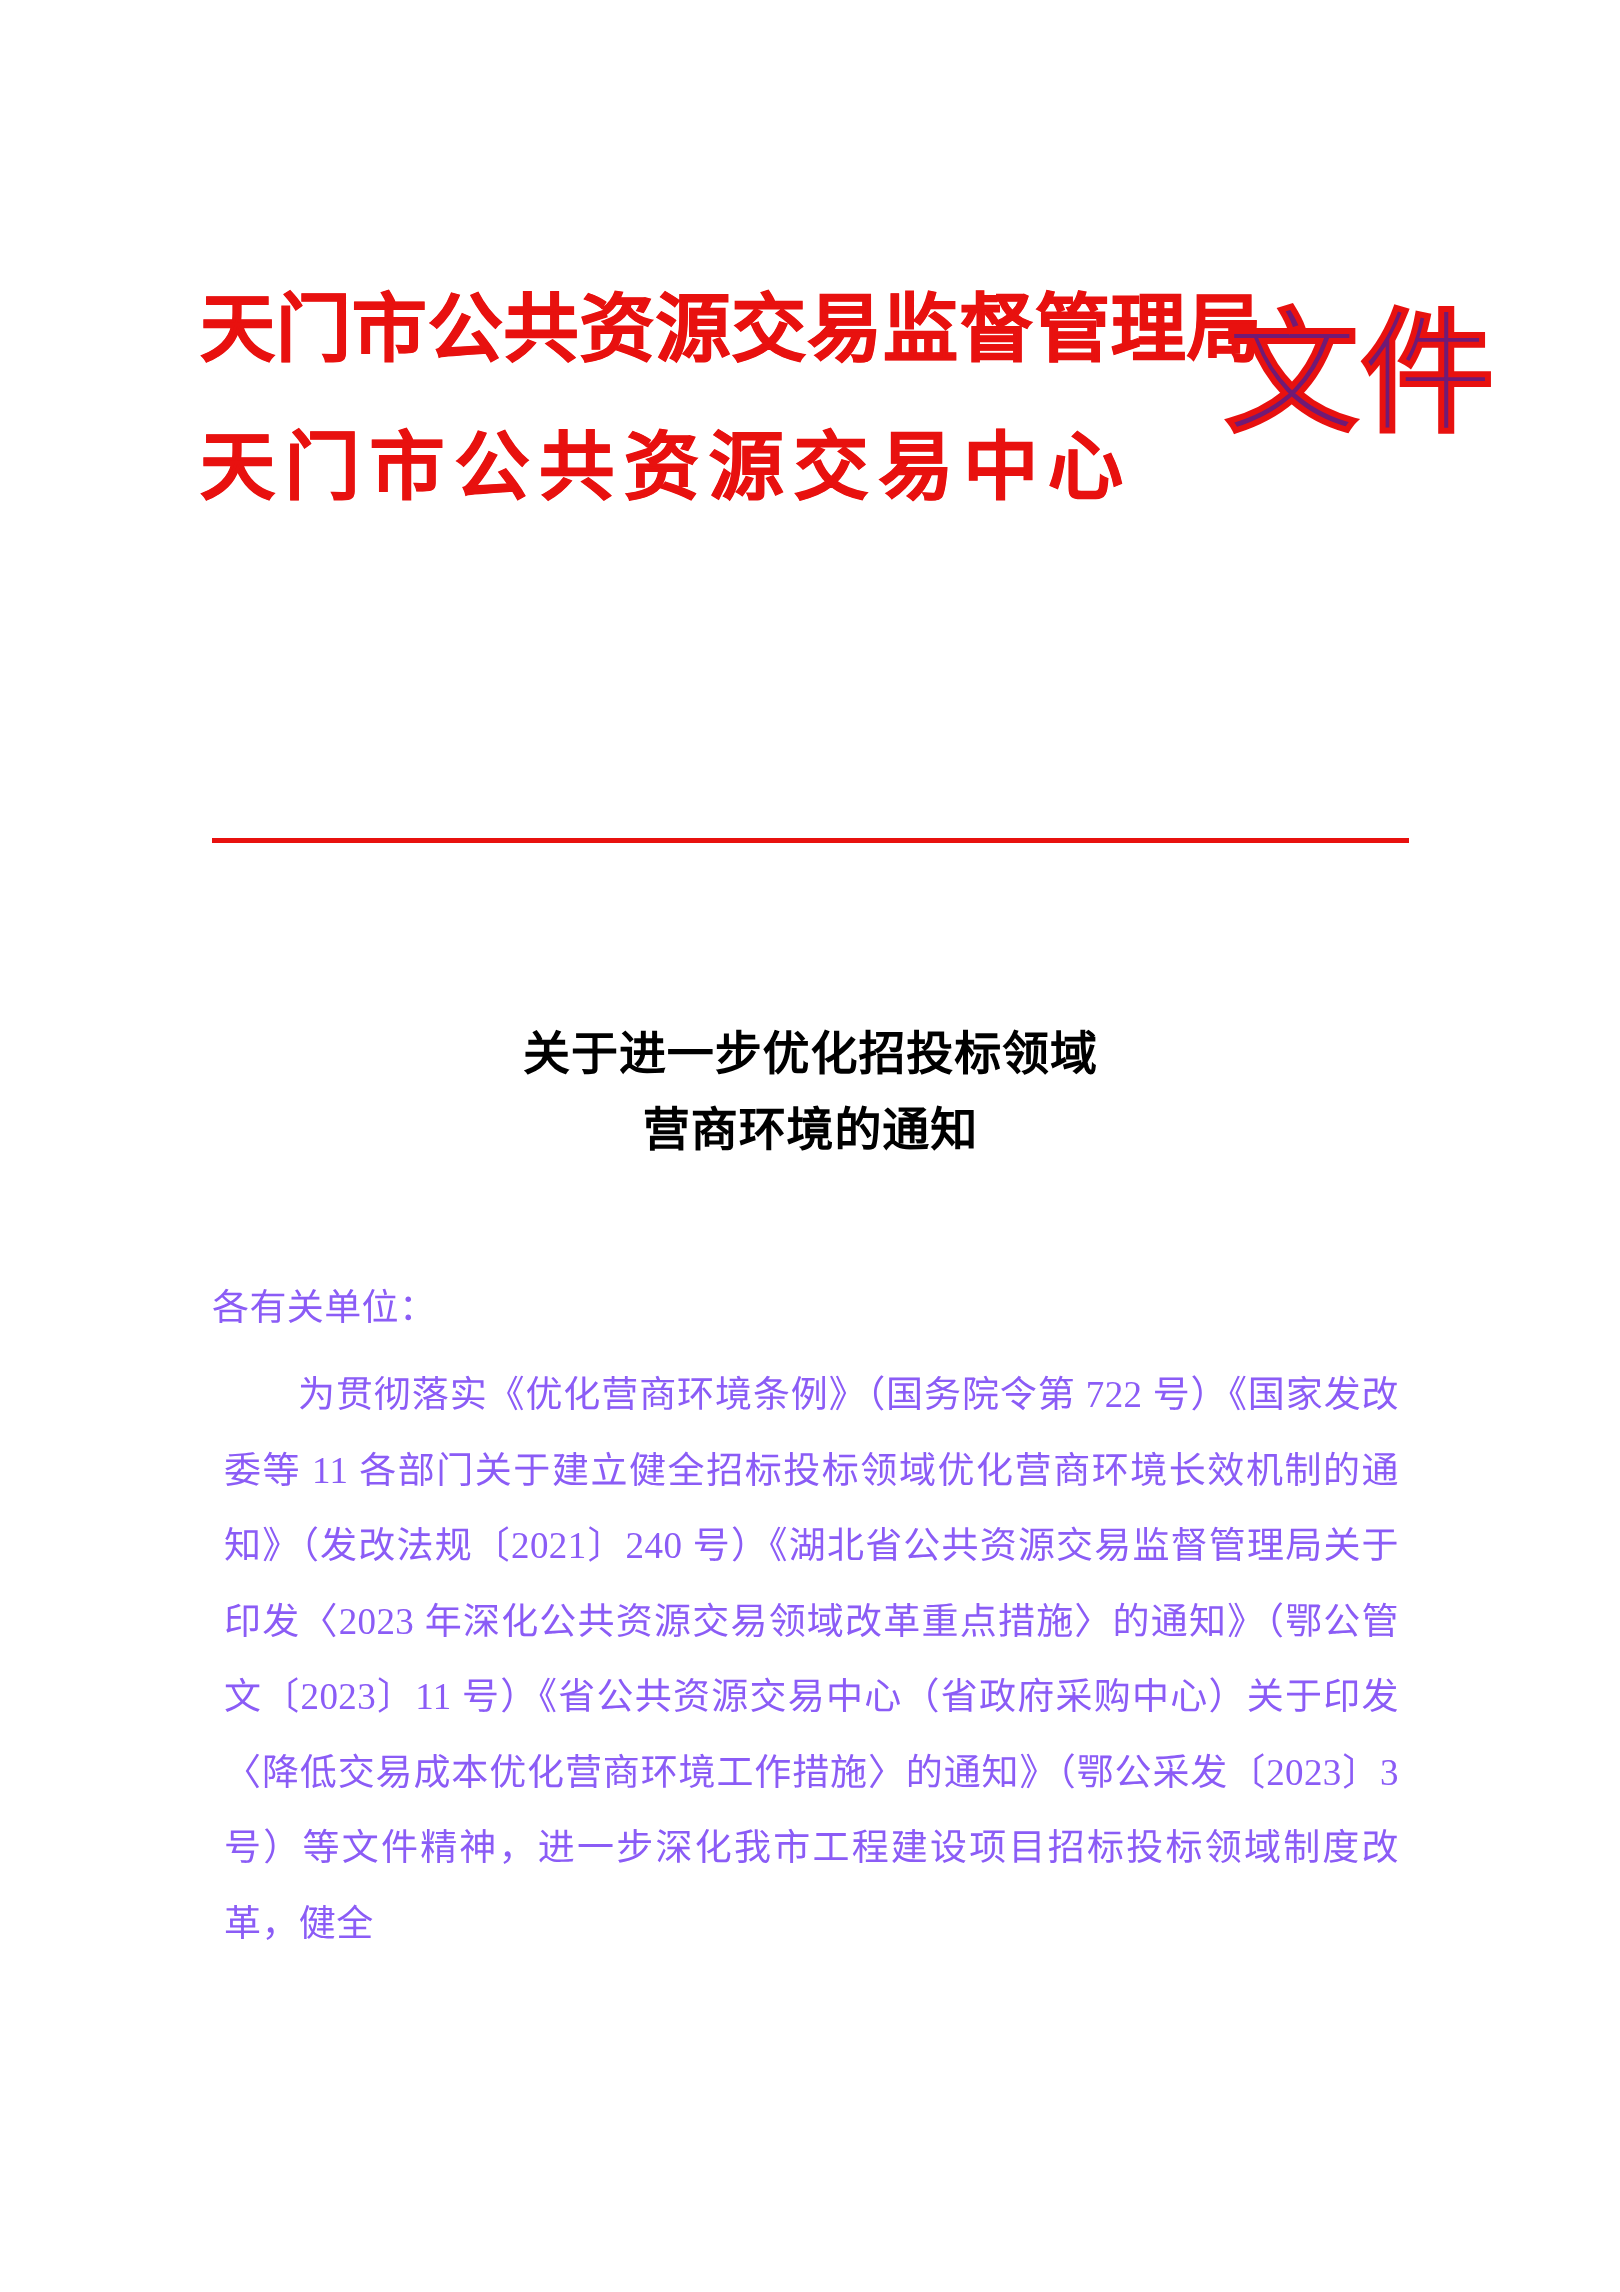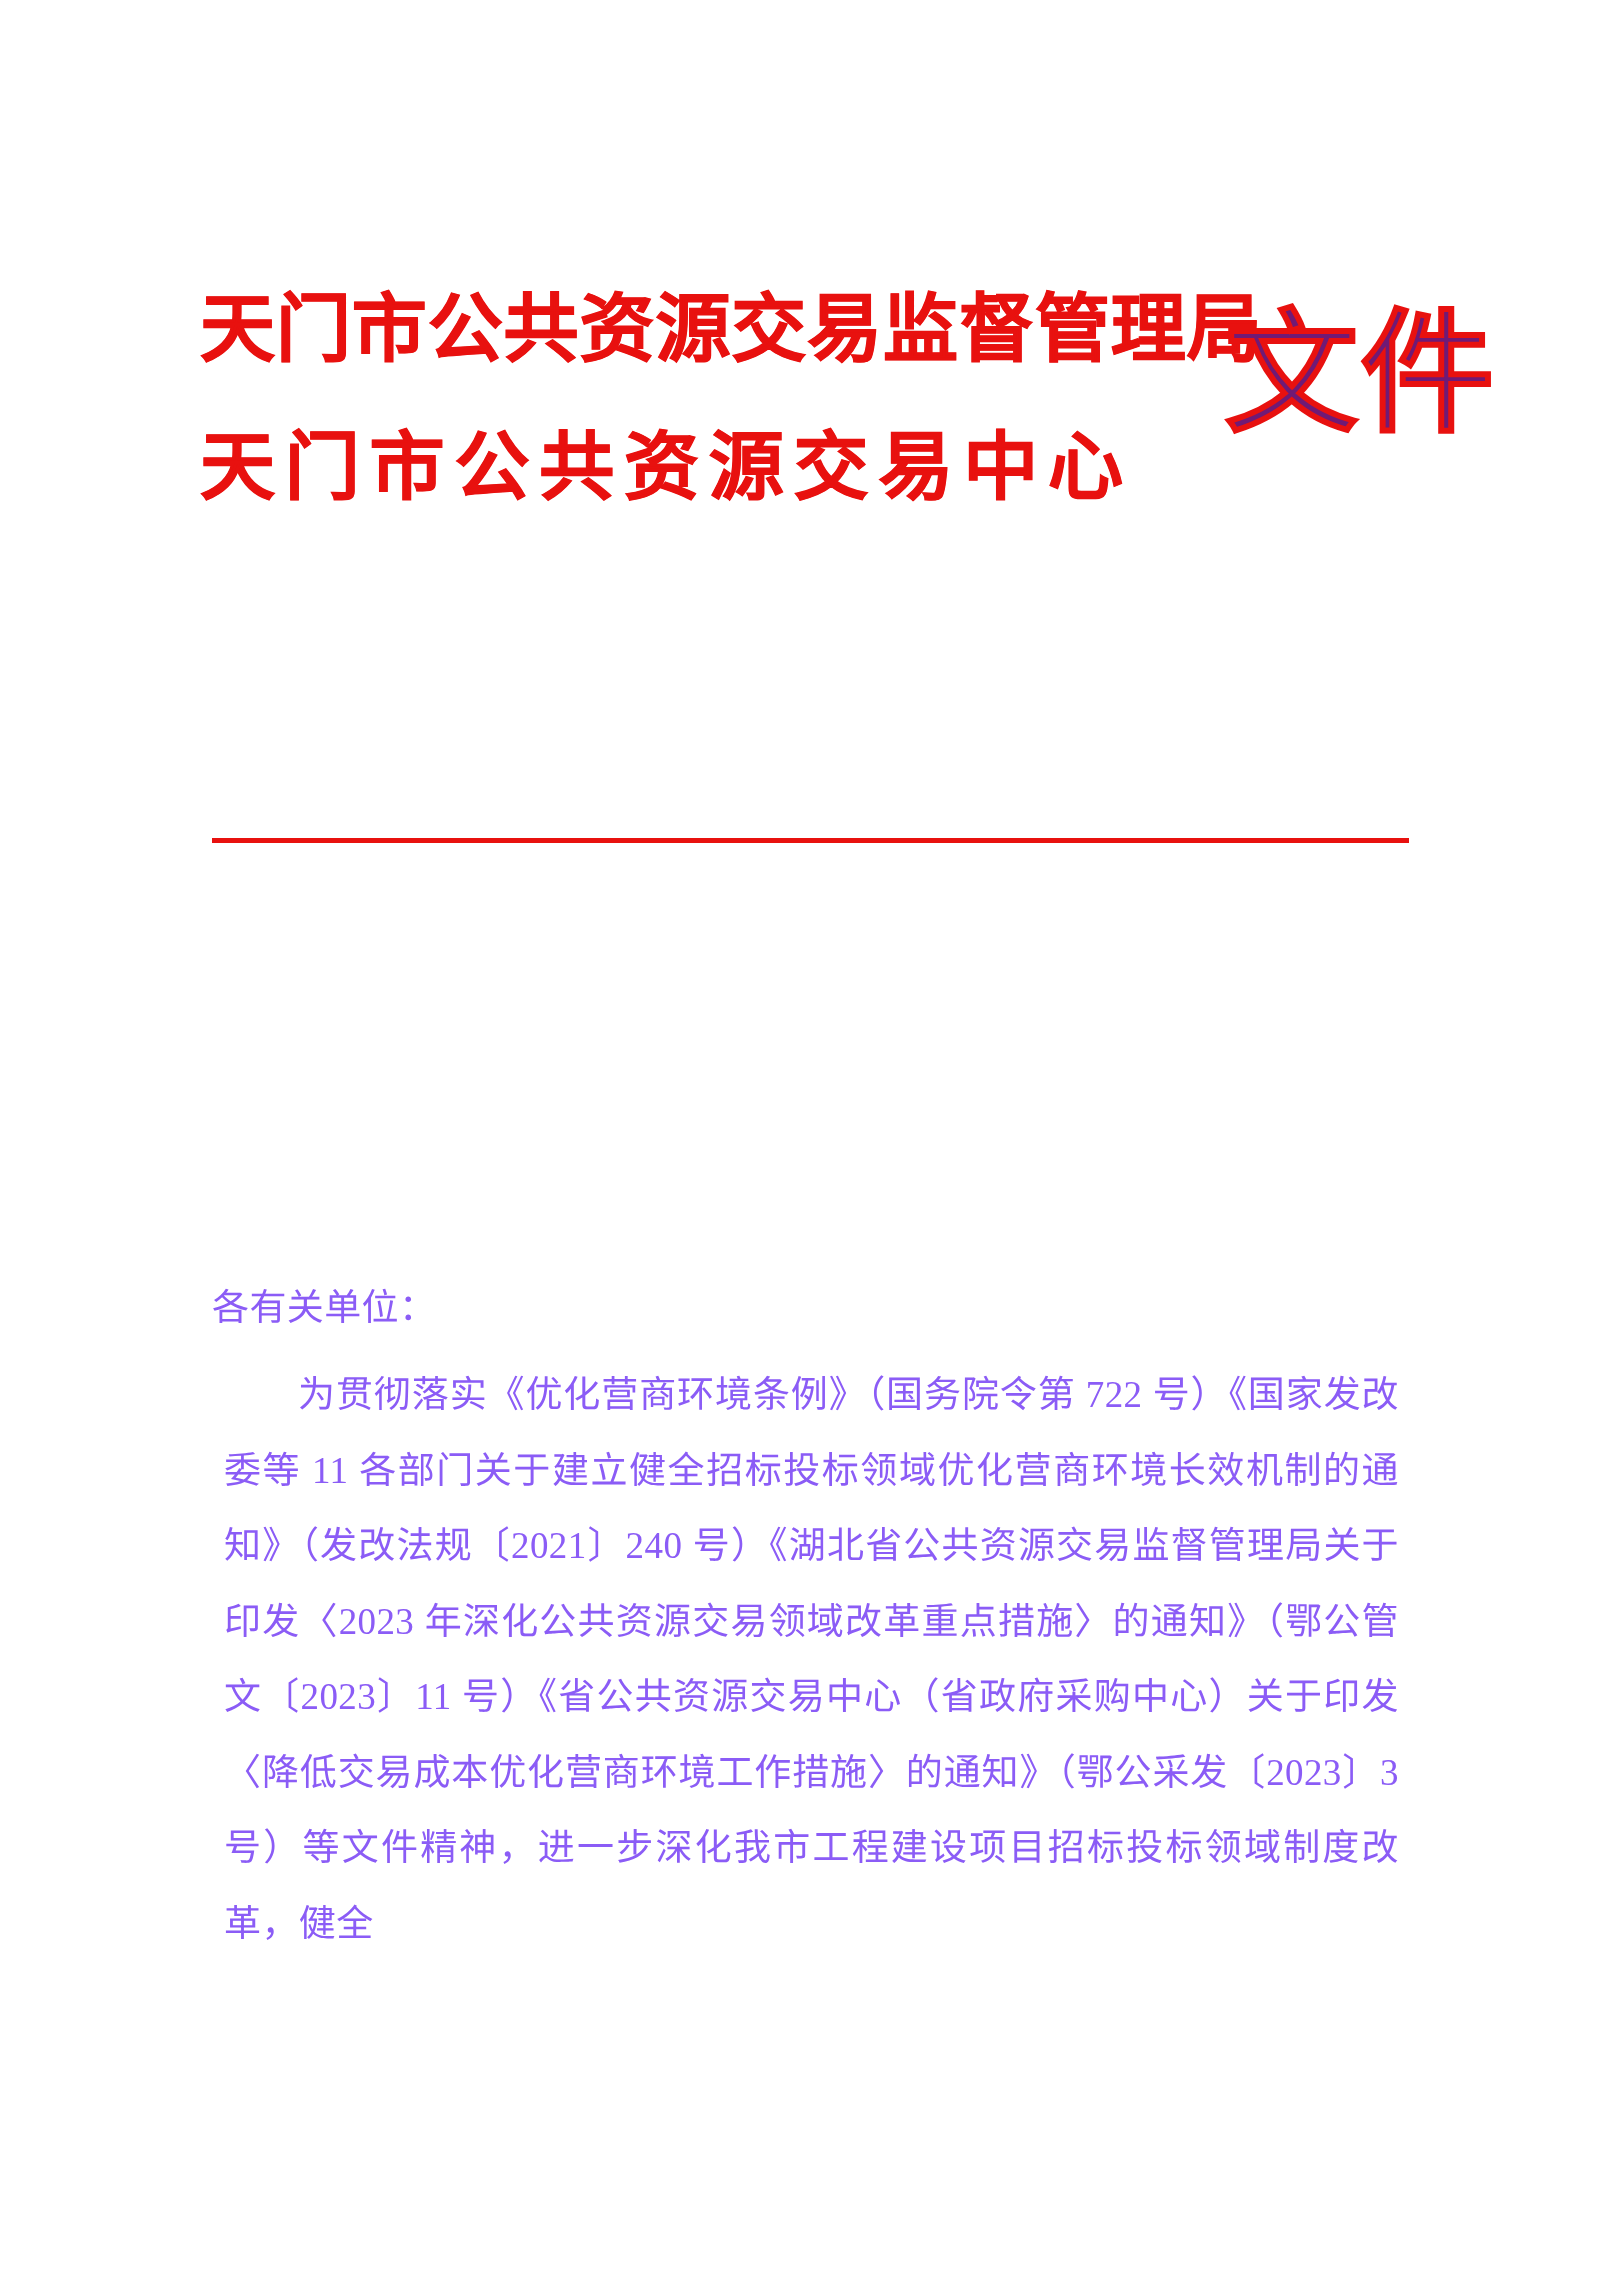--- a/index.html
+++ b/index.html
@@ -133,20 +133,24 @@
   <div class="letterhead">
     <div class="lh-lines">
       <div class="lh-line l1">天门市公共资源交易监督管理局</div>
       <div class="lh-line l2">天门市公共资源交易中心</div>
     </div>
     <div class="lh-wen">文件</div>
   </div>
 
   <div class="red-rule"></div>
 
+  <div class="doc-title">
+    <span class="tline">关于进一步优化招投标领域</span>
+    <span class="tline">营商环境的通知</span>
+  </div>
 
   <div class="body-text">
     <p class="salutation">各有关单位：</p>
     <p class="para">为贯彻落实《优化营商环境条例》（国务院令第 722 号）《国家发改委等 11 各部门关于建立健全招标投标领域优化营商环境长效机制的通知》（发改法规〔2021〕240 号）《湖北省公共资源交易监督管理局关于印发〈2023 年深化公共资源交易领域改革重点措施〉的通知》（鄂公管文〔2023〕11 号）《省公共资源交易中心（省政府采购中心）关于印发〈降低交易成本优化营商环境工作措施〉的通知》（鄂公采发〔2023〕3 号）等文件精神，进一步深化我市工程建设项目招标投标领域制度改革，健全</p>
   </div>
 
   <div class="page-number">— 1 —</div>
 
 </div>
 

